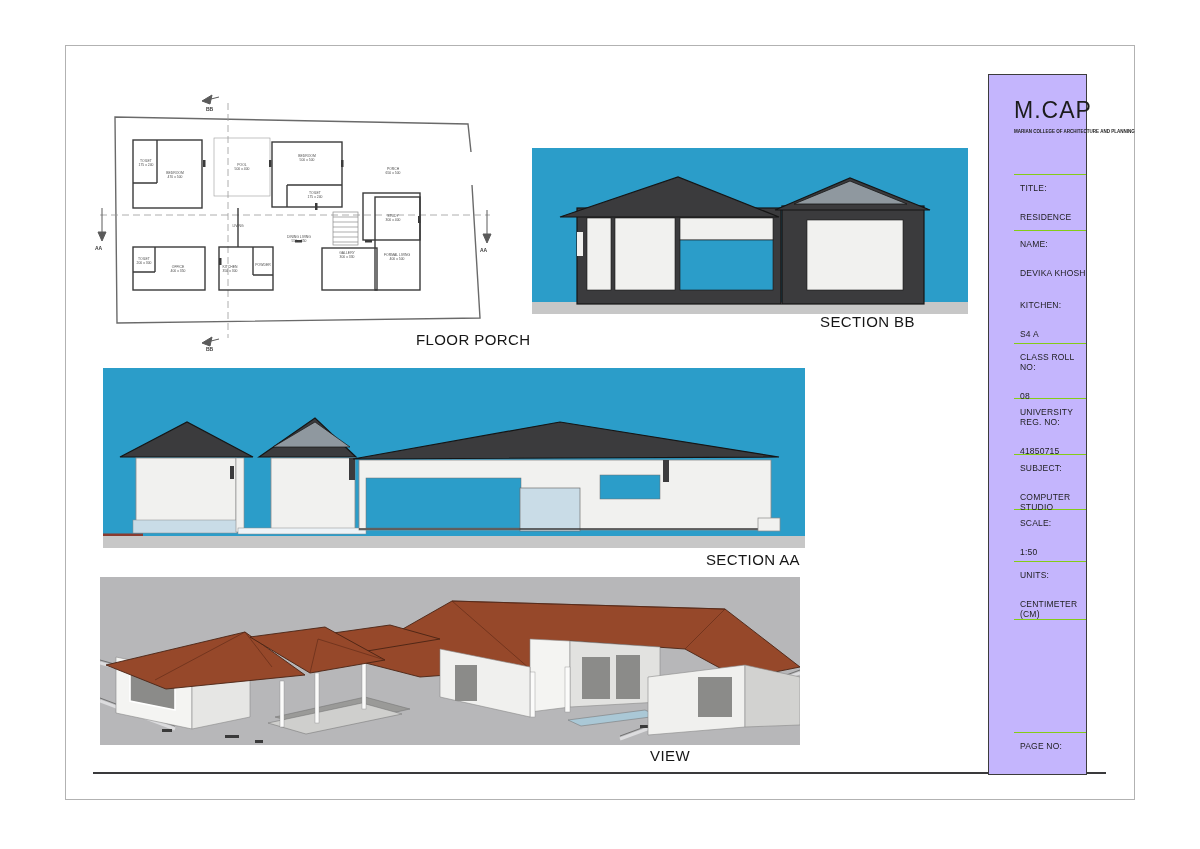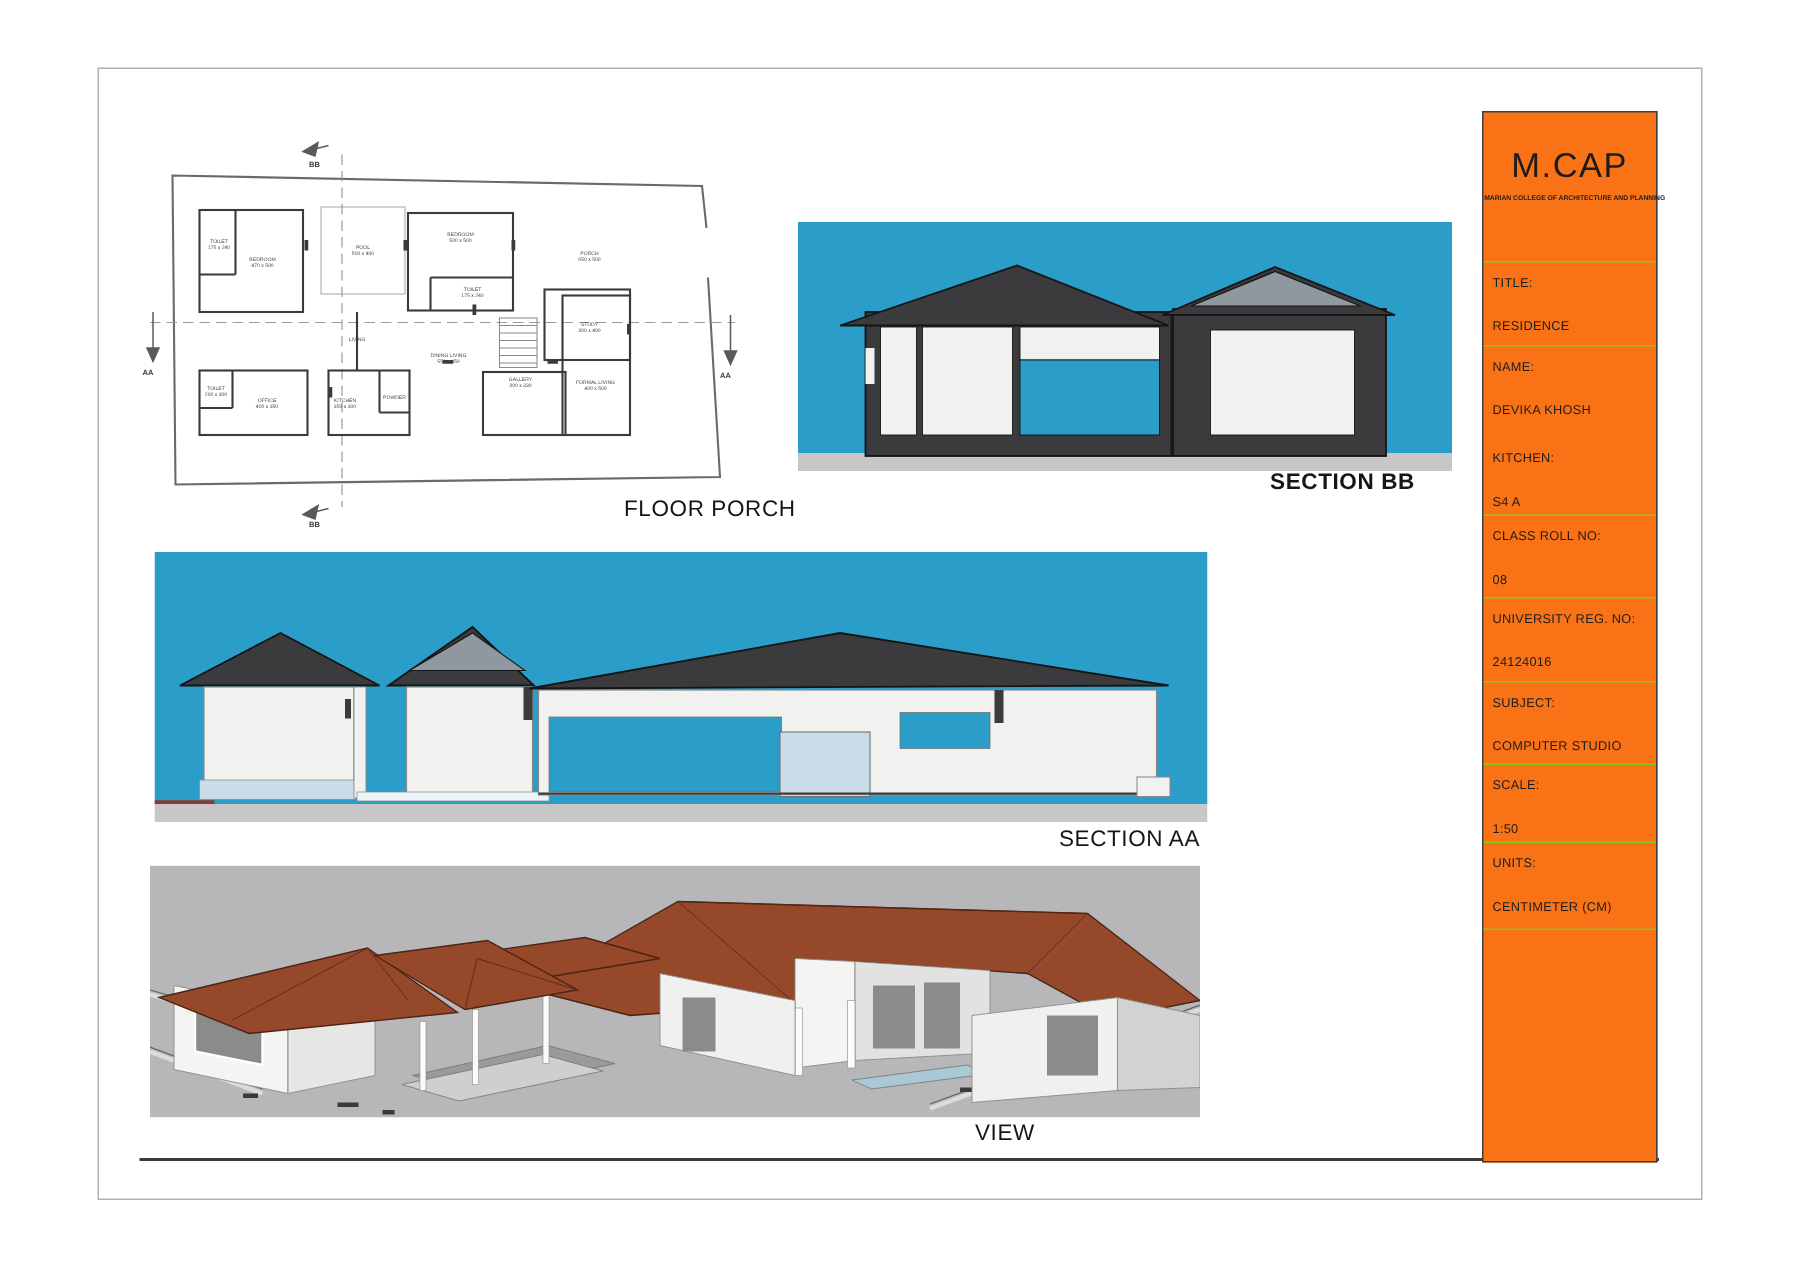--- a/index.html
+++ b/index.html
@@ -2,21 +2,21 @@
 <html><head>
 <meta charset="utf-8">
 <style>
   html,body{margin:0;padding:0;background:#ffffff;}
   body{width:1200px;height:849px;position:relative;font-family:"Liberation Sans",sans-serif;overflow:hidden;}
   .sheet-border{position:absolute;left:65px;top:45px;width:1068px;height:753px;border:1px solid #b2b2b2;}
   .panel{position:absolute;}
   .drawing-label{position:absolute;color:#161616;font-size:15px;letter-spacing:.4px;white-space:nowrap;}
   .bottom-rule{position:absolute;left:93px;top:772px;width:1013px;height:2px;background:#3a3a3c;}
   
-  .title-block{position:absolute;left:988px;top:74px;width:117px;height:701px;border:1px solid #3c3c3c;box-sizing:border-box;background:#f97316;}
+  .title-block{position:absolute;left:988px;top:74px;width:99px;height:701px;border:1px solid #3c3c3c;box-sizing:border-box;background:#c4b5fd;padding-left:25px;}
   .tb-header{height:99px;box-sizing:border-box;text-align:center;}
   .tb-logo{font-size:23px;color:#1c1c1c;letter-spacing:1px;padding-top:22px;}
   .tb-college{display:block;font-size:9px;font-weight:bold;color:#222;transform:scale(0.5);transform-origin:50% 0;white-space:nowrap;width:200%;margin-left:-50%;margin-top:5px;}
   .tb-row{box-sizing:border-box;border-top:1px solid #84cc16;padding:8px 0 0 6px;display:flex;flex-direction:column;gap:22px;}
   .tb-label{font-size:8.5px;color:#1d1d1d;letter-spacing:.2px;}
   .tb-value{font-size:8.5px;color:#1d1d1d;margin-top:19px;letter-spacing:.2px;}
   svg text{font-family:"Liberation Sans",sans-serif;}
 </style>
 </head>
 <body>
@@ -114,21 +114,21 @@
       <rect x="45" y="84" width="6" height="24" fill="#F1F1EF" stroke="none"></rect>
     </g>
     <g stroke="#151515" stroke-width="1.2">
       <rect x="250" y="58" width="142" height="98" fill="#3B3B3D"></rect>
       <polygon points="243,62 318,30 398,62" fill="#3B3B3D"></polygon>
       <polygon points="262,56 318,33 375,56" fill="#8F989F" stroke-width="0.8"></polygon>
       <rect x="275" y="72" width="96" height="70" fill="#F1F1EF" stroke-width="0.6"></rect>
     </g>
   </svg>
 </div>
-<div class="drawing-label" style="left:820px;top:313px;width:150px;text-align:center;font-weight:bold;">SECTION BB</div>
+<div class="drawing-label" style="left:820px;top:313px;width:150px;text-align:left;">SECTION BB</div>
 
 <div class="panel" style="left:103px;top:368px;width:702px;height:180px;">
   <svg width="702" height="180" viewBox="0 0 702 180">
     <rect x="0" y="0" width="702" height="168" fill="#2B9DC9"></rect>
     <rect x="0" y="168" width="702" height="12" fill="#C7C7C7"></rect>
     <rect x="0" y="165.5" width="40" height="2.5" fill="#8A3B2F"></rect>
     <g>
       <polygon points="17,89 84,54 150,89" fill="#3B3B3D" stroke="#151515" stroke-width="1.2"></polygon>
       <rect x="33" y="90" width="100" height="73" fill="#F1F1EF" stroke="#8a8a8a" stroke-width="0.8"></rect>
       <rect x="30" y="152" width="104" height="13" fill="#C9DCE7" stroke="#8a8a8a" stroke-width="0.5"></rect>
@@ -254,21 +254,21 @@
       </div>
       <div class="tb-row" style="height: 55px;">
         <div>
           <div class="tb-label">CLASS ROLL NO:</div>
           <div class="tb-value">08</div>
         </div>
       </div>
       <div class="tb-row" style="height: 56px;">
         <div>
           <div class="tb-label">UNIVERSITY REG. NO:</div>
-          <div class="tb-value">24124016</div>
+          <div class="tb-value">41850715</div>
         </div>
       </div>
       <div class="tb-row" style="height: 55px;">
         <div>
           <div class="tb-label">SUBJECT:</div>
           <div class="tb-value">COMPUTER STUDIO</div>
         </div>
       </div>
       <div class="tb-row" style="height: 52px;">
         <div>
@@ -276,14 +276,20 @@
           <div class="tb-value">1:50</div>
         </div>
       </div>
       <div class="tb-row" style="height: 58px;">
         <div>
           <div class="tb-label">UNITS:</div>
           <div class="tb-value">CENTIMETER (CM)</div>
         </div>
       </div>
       <div class="tb-row" style="height: 113px;"></div>
+      <div class="tb-row" style="height: 44px;">
+        <div>
+          <div class="tb-label">PAGE NO:</div>
+          <div class="tb-value"></div>
+        </div>
+      </div>
     </div>
 </div>
 
 </body></html>

